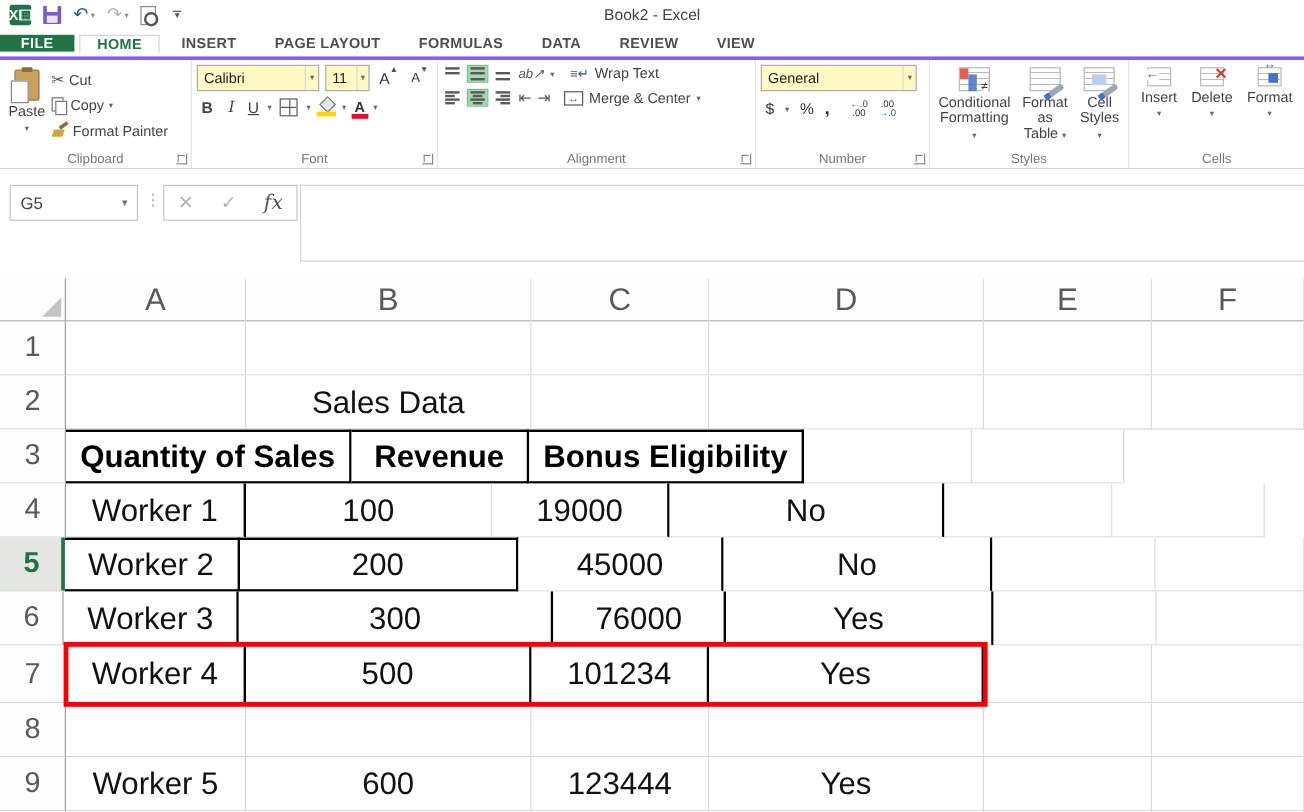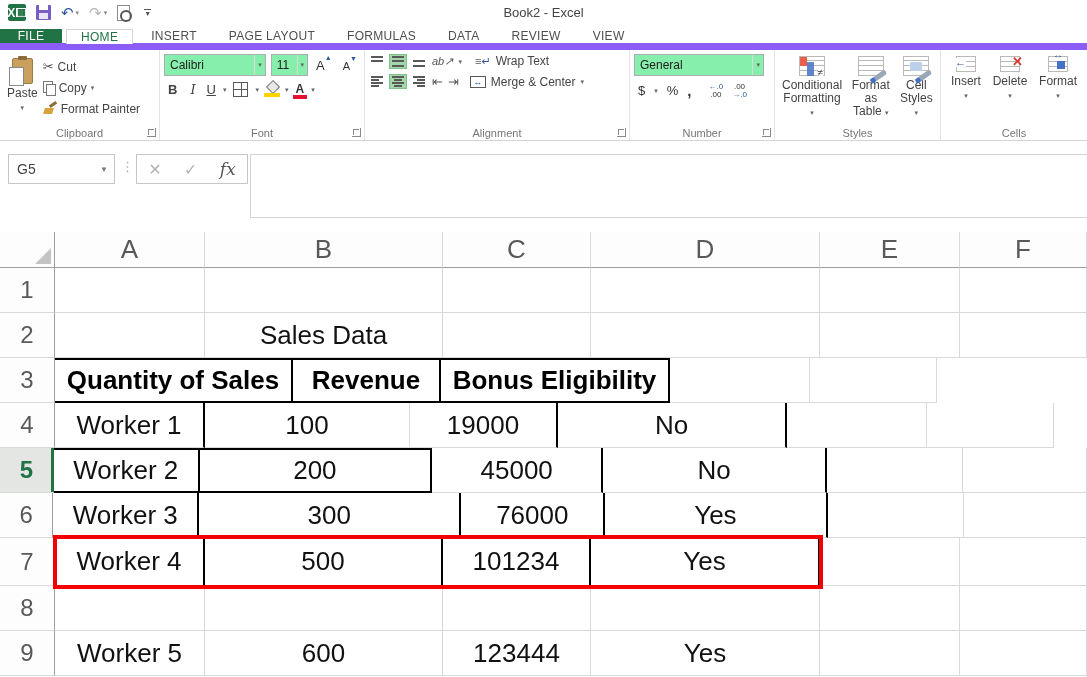--- a/index.html
+++ b/index.html
@@ -22,21 +22,21 @@
   .mini-caret { font-size:7px; color:#8a8a8a; }
   .pv-ic { width:13px; height:16px; border:1px solid #8a8a8a; background:#fff; position:relative; }
   .pv-ic::after { content:""; position:absolute; right:-3px; bottom:-2px; width:8px; height:8px;
     border:2px solid #555; border-radius:50%; background:rgba(255,255,255,.6); }
   .qat-more { display:flex; flex-direction:column; align-items:center; line-height:4px; margin-left:4px; }
   .qat-more i { width:7px; height:1px; background:#555; display:block; margin-bottom:2px; }
   .qat-more b { font-size:7px; color:#555; font-weight:normal; }
   .title-text { position:absolute; left:0; right:0; text-align:center; font-size:13px; color:#444; }
 
   
-  .tabrow { height:25px; display:flex; align-items:flex-end; position:relative; border-bottom:7px solid #8b5cf6; }
+  .tabrow { height:25px; display:flex; align-items:center; position:relative; border-bottom:3px solid #8b5cf6;font-weight:bold; }
   .tab-file { width:62px; background:var(--excel-green); color:#fff; font-size:12px;
     display:flex; align-items:center; justify-content:center; letter-spacing:.3px; }
   .tab { padding:0 14px; display:flex; align-items:center; font-size:12px; color:#4e4e4e;
     letter-spacing:.3px; margin-left:4px; }
   .tab.active { color:var(--excel-green); background:#fff; border:1px solid #d5d5d5; border-bottom:none;
     margin-bottom:-1px; }
 
   
   .ribbon { height:91px; background:#fff; border-bottom:1px solid #d5d5d5; display:flex; font-size:12px; color:#444; }
   .rgroup { position:relative; border-right:1px solid #e4e4e4; height:100%; padding:4px 4px 16px 4px; }
@@ -60,21 +60,21 @@
   .copy-ic { width:12px; height:13px; position:relative; }
   .copy-ic::before, .copy-ic::after { content:""; position:absolute; width:8px; height:10px; border:1px solid #777; background:#fff; }
   .copy-ic::before { left:0; top:0; } .copy-ic::after { left:3px; top:3px; }
   .fp-ic { width:14px; height:13px; position:relative; }
   .fp-ic::before { content:""; position:absolute; bottom:1px; left:1px; width:9px; height:6px; background:#d9a33c; transform:skewX(-18deg); }
   .fp-ic::after { content:""; position:absolute; top:1px; right:0; width:8px; height:3px; background:#8a6d3b; transform:rotate(-35deg); }
 
   
   .g-font { width:205px; display:flex; flex-direction:column; gap:5px; }
   .frow { display:flex; align-items:center; gap:5px; }
-  .combo { border:1px solid #abadb3; background:#86efac; height:22px; display:flex; align-items:center;
+  .combo { border:1px solid #abadb3; background:#fef9c3; height:22px; display:flex; align-items:center;
     font-size:12px; color:#222; padding-left:5px; }
   .combo .arr { margin-left:auto; font-size:7px; color:#666; border-left:1px solid #d9d9d9;
     align-self:stretch; display:flex; align-items:center; padding:0 3px; }
   .fname { width:104px; } .fsize { width:38px; } .gnum { width:130px; }
   .fa { position:relative; font-size:13px; color:#333; padding:0 3px; }
   .fa sup { font-size:7px; color:#2b579a; position:relative; top:-4px; }
   .bA { font-weight:bold; font-size:13px; padding:0 4px; }
   .iA { font-style:italic; font-family:"DejaVu Serif", serif; font-size:13px; padding:0 4px; }
   .uA { text-decoration:underline; font-size:13px; padding:0 2px; }
   .bdr-ic { width:15px; height:15px; border:1px solid #595959; position:relative; margin:0 2px; }

